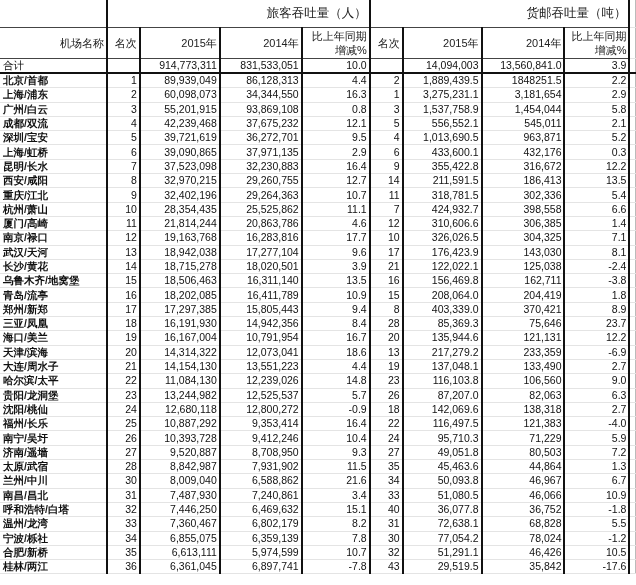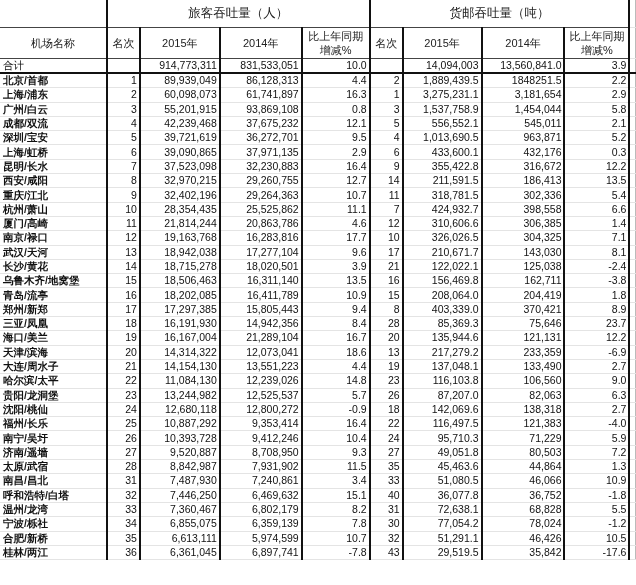--- a/index.html
+++ b/index.html
@@ -3,21 +3,21 @@
 <meta charset="utf-8">
 <style>
   html, body { margin: 0; padding: 0; background: #ffffff; }
   body { width: 636px; height: 585px; overflow: hidden; font-family: "Liberation Sans", "DejaVu Sans", sans-serif; color: #111; }
   table { border-collapse: collapse; table-layout: fixed; position: absolute; left: 0; top: 0; }
   td { padding: 0 2px; font-size: 10.5px; line-height: 13px; height: 13.3px; white-space: nowrap; overflow: hidden; border-right: 1px solid #c8c8c8; border-bottom: 1px solid #e4e4e4; }
   .num { text-align: right; }
   .name { text-align: left; padding-left: 3px; font-weight: bold; }
   .thick-l { border-left: 2px solid #111; }
   .thick-r { border-right: 2px solid #111; }
-  .hdr { text-align: center; font-size: 11px; color: #222; border-bottom: 1px solid #444; }
+  .hdr { text-align: right; font-size: 11px; color: #222; border-bottom: 1px solid #444; }
   .group { height: 27px; font-size: 12.5px; border-bottom: 1px solid #444; }
   .sub { height: 30px; line-height: 14px; }
   .total td { font-weight: normal; border-bottom: 2px solid #111; height: 12px; }
   .edge { border-right: 1px solid #bbb; background: #fff; }
 </style>
 </head>
 <body>
 
 <table>
   <colgroup>
@@ -74,21 +74,21 @@
         <td class="num">2</td>
         <td class="num thick-l">1,889,439.5</td>
         <td class="num thick-l">1848251.5</td>
         <td class="num thick-l thick-r">2.2</td>
         <td class="edge"></td>
       </tr>
       <tr>
         <td class="name">上海/浦东</td>
         <td class="num thick-l">2</td>
         <td class="num thick-l">60,098,073</td>
-        <td class="num thick-l">61,741,897</td>
+        <td class="num thick-l">34,344,550</td>
         <td class="num thick-l thick-r">16.3</td>
         <td class="num">1</td>
         <td class="num thick-l">3,275,231.1</td>
         <td class="num thick-l">3,181,654</td>
         <td class="num thick-l thick-r">2.9</td>
         <td class="edge"></td>
       </tr>
       <tr>
         <td class="name">广州/白云</td>
         <td class="num thick-l">3</td>
@@ -209,21 +209,21 @@
         <td class="num thick-l thick-r">7.1</td>
         <td class="edge"></td>
       </tr>
       <tr>
         <td class="name">武汉/天河</td>
         <td class="num thick-l">13</td>
         <td class="num thick-l">18,942,038</td>
         <td class="num thick-l">17,277,104</td>
         <td class="num thick-l thick-r">9.6</td>
         <td class="num">17</td>
-        <td class="num thick-l">210,671.7</td>
+        <td class="num thick-l">176,423.9</td>
         <td class="num thick-l">143,030</td>
         <td class="num thick-l thick-r">8.1</td>
         <td class="edge"></td>
       </tr>
       <tr>
         <td class="name">长沙/黄花</td>
         <td class="num thick-l">14</td>
         <td class="num thick-l">18,715,278</td>
         <td class="num thick-l">18,020,501</td>
         <td class="num thick-l thick-r">3.9</td>
@@ -278,21 +278,21 @@
         <td class="num">28</td>
         <td class="num thick-l">85,369.3</td>
         <td class="num thick-l">75,646</td>
         <td class="num thick-l thick-r">23.7</td>
         <td class="edge"></td>
       </tr>
       <tr>
         <td class="name">海口/美兰</td>
         <td class="num thick-l">19</td>
         <td class="num thick-l">16,167,004</td>
-        <td class="num thick-l">21,289,104</td>
+        <td class="num thick-l">10,791,954</td>
         <td class="num thick-l thick-r">16.7</td>
         <td class="num">20</td>
         <td class="num thick-l">135,944.6</td>
         <td class="num thick-l">121,131</td>
         <td class="num thick-l thick-r">12.2</td>
         <td class="edge"></td>
       </tr>
       <tr>
         <td class="name">天津/滨海</td>
         <td class="num thick-l">20</td>
@@ -395,20 +395,32 @@
         <td class="num thick-l">8,842,987</td>
         <td class="num thick-l">7,931,902</td>
         <td class="num thick-l thick-r">11.5</td>
         <td class="num">35</td>
         <td class="num thick-l">45,463.6</td>
         <td class="num thick-l">44,864</td>
         <td class="num thick-l thick-r">1.3</td>
         <td class="edge"></td>
       </tr>
       <tr>
+        <td class="name">兰州/中川</td>
+        <td class="num thick-l">30</td>
+        <td class="num thick-l">8,009,040</td>
+        <td class="num thick-l">6,588,862</td>
+        <td class="num thick-l thick-r">21.6</td>
+        <td class="num">34</td>
+        <td class="num thick-l">50,093.8</td>
+        <td class="num thick-l">46,967</td>
+        <td class="num thick-l thick-r">6.7</td>
+        <td class="edge"></td>
+      </tr>
+      <tr>
         <td class="name">南昌/昌北</td>
         <td class="num thick-l">31</td>
         <td class="num thick-l">7,487,930</td>
         <td class="num thick-l">7,240,861</td>
         <td class="num thick-l thick-r">3.4</td>
         <td class="num">33</td>
         <td class="num thick-l">51,080.5</td>
         <td class="num thick-l">46,066</td>
         <td class="num thick-l thick-r">10.9</td>
         <td class="edge"></td>

